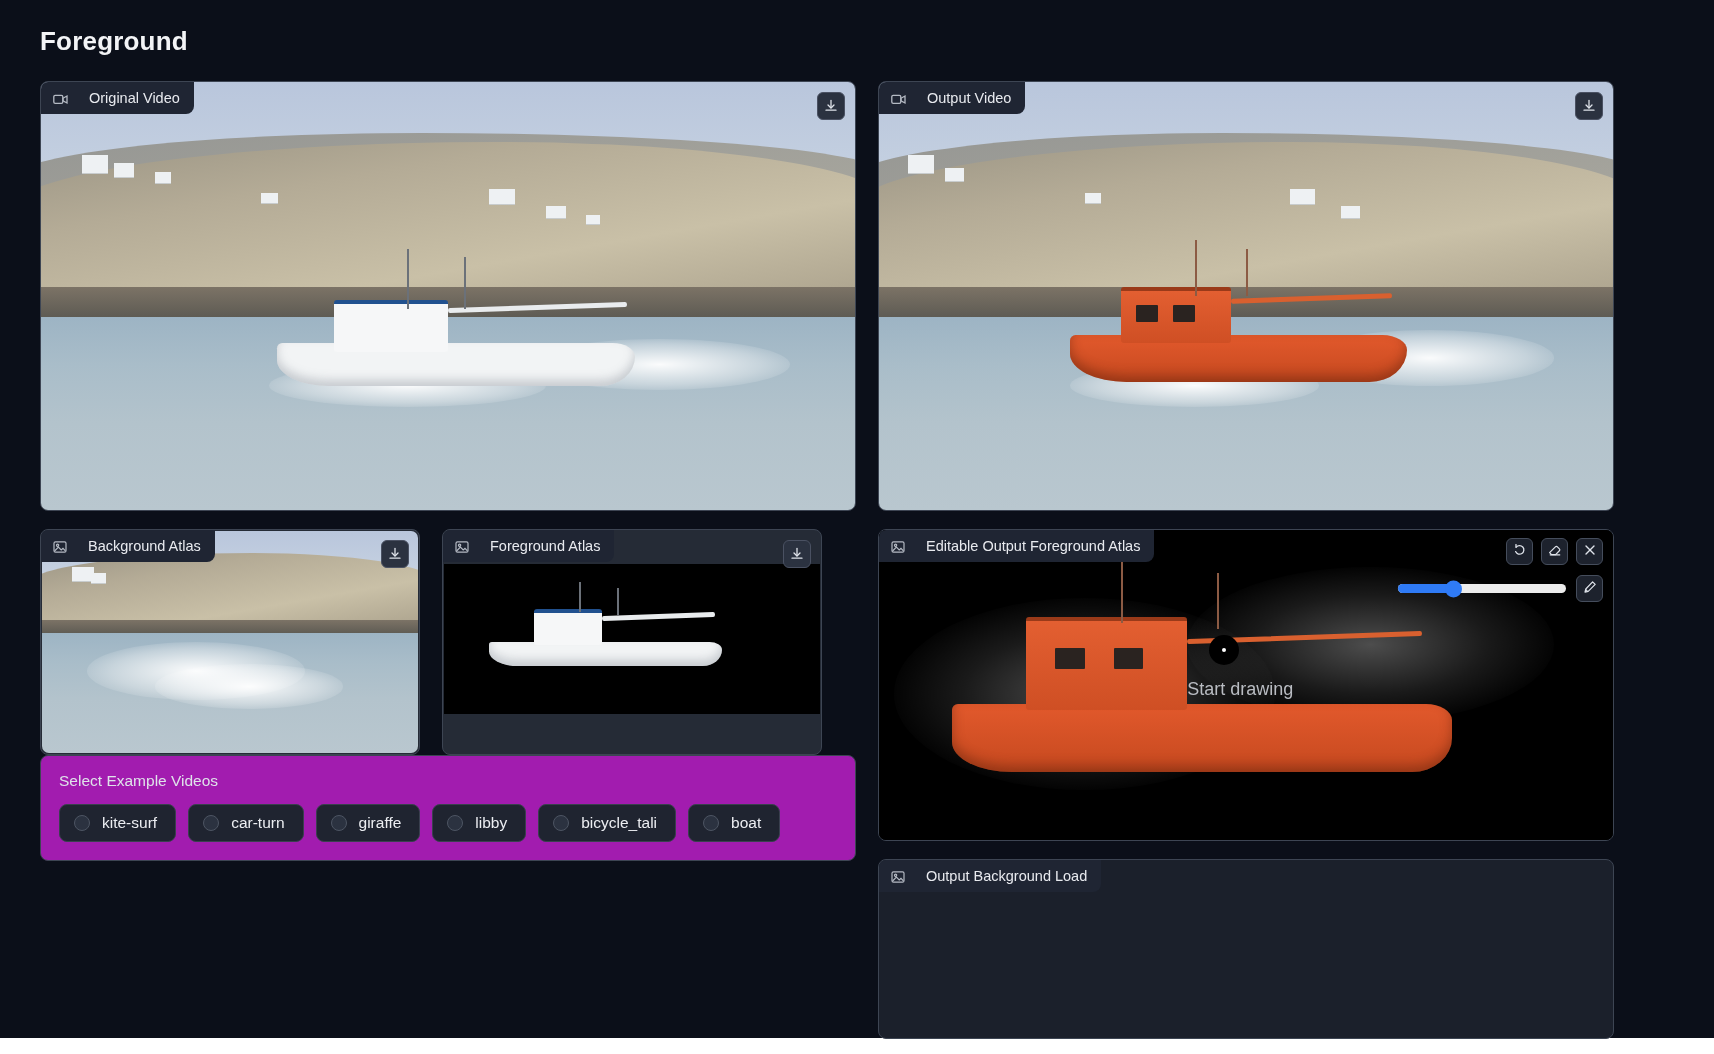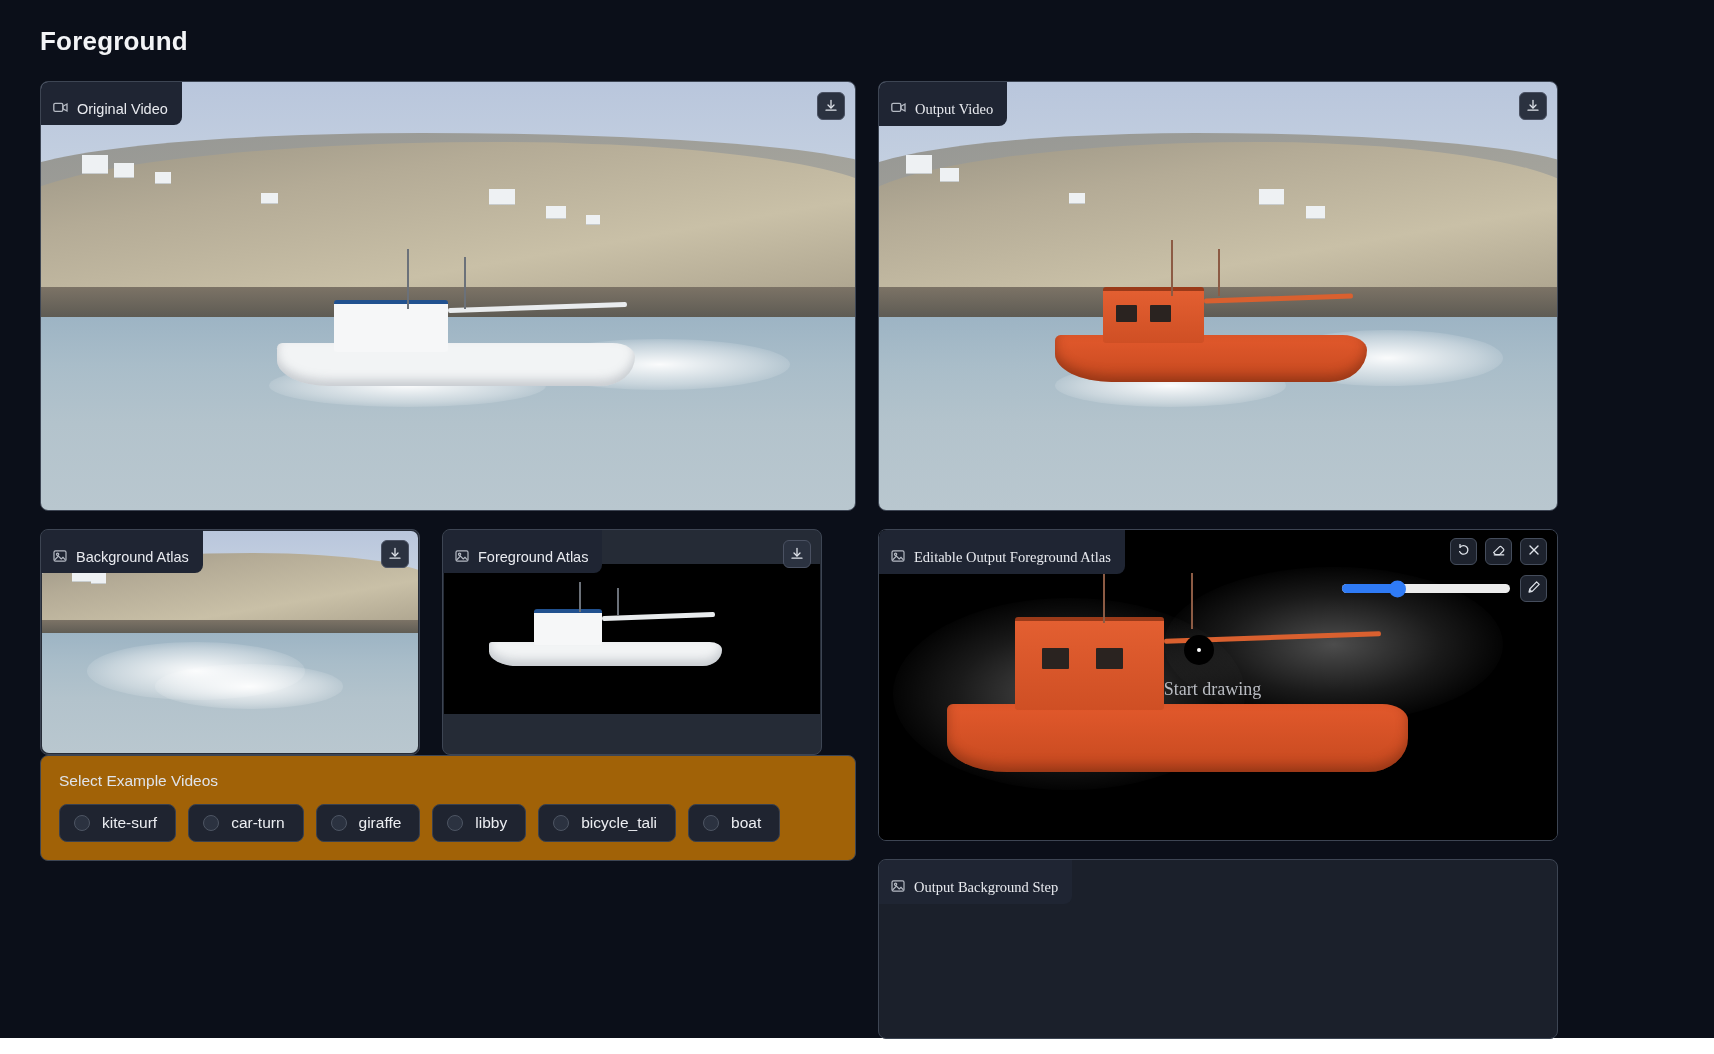--- a/index.html
+++ b/index.html
@@ -24,41 +24,41 @@
   .app-title {
     color: #f3f4f6;
     font-size: 26px;
     font-weight: bold;
     letter-spacing: 0.2px;
     margin-bottom: 24px;
   }
 
   .columns { display: flex; gap: 22px; }
   .col-left  { width: 816px; flex: none; }
-  .col-right { width: 680px; flex: none; font-family: Liberation Serif, serif; }
+  .col-right { width: 736px; flex: none; }
 
   
   .panel {
     position: relative;
     background: #252b36;
     border: 1px solid #3d4553;
     border-radius: 8px;
     overflow: hidden;
   }
 
   .tag {
     position: absolute;
     left: 0; top: 0;
     display: flex;
-    align-items: flex-start;
-    gap: 9px;
+    align-items: flex-end;
+    gap: 21px;
     background: #1f2533;
     color: #e8eaef;
     font-size: 14.5px;
-    padding: 19px 14px 8px 12px;
+    padding: 8px 14px 8px 12px;
     border-bottom-right-radius: 8px;
     z-index: 4;
     white-space: nowrap;
   }
   .tag svg { display: block; opacity: .85; }
 
   .corner-btn {
     position: absolute;
     width: 28px; height: 28px;
     background: #2b3240;
@@ -174,21 +174,21 @@
   
   .step-text {
     color: #f0f2f5;
     font-size: 17.5px;
     font-weight: bold;
     margin: 26px 0 20px 0;
   }
 
   
   .radio-box {
-    background: #a16207;
+    background: #a21caf;
     border: 1px solid #3d4553;
     border-radius: 8px;
     padding: 16px 18px 18px 18px;
   }
   .radio-title {
     color: #dfe3ea;
     font-size: 15.5px;
     margin-bottom: 14px;
   }
   .radio-rows { display: flex; flex-direction: row; gap: 12px; }
@@ -561,19 +561,19 @@
 
       <div class="panel out-bg-panel">
         <div class="tag">
           <span>
             <svg width="14" height="14" viewBox="0 0 14 14" fill="none" stroke="#cfd4dd" stroke-width="1.2">
               <rect x="1" y="1.8" width="12" height="10.4" rx="1.5"></rect>
               <circle cx="4.6" cy="5.2" r="1.1"></circle>
               <path d="M1.6 11 L5.4 7.2 L8.2 10 L10 8.4 L12.4 10.8"></path>
             </svg>
           </span>
-          <span>Output Background Step</span>
+          <span>Output Background Load</span>
         </div>
       </div>
 
     </div>
   </div>
 </div>
 
 </body></html>

